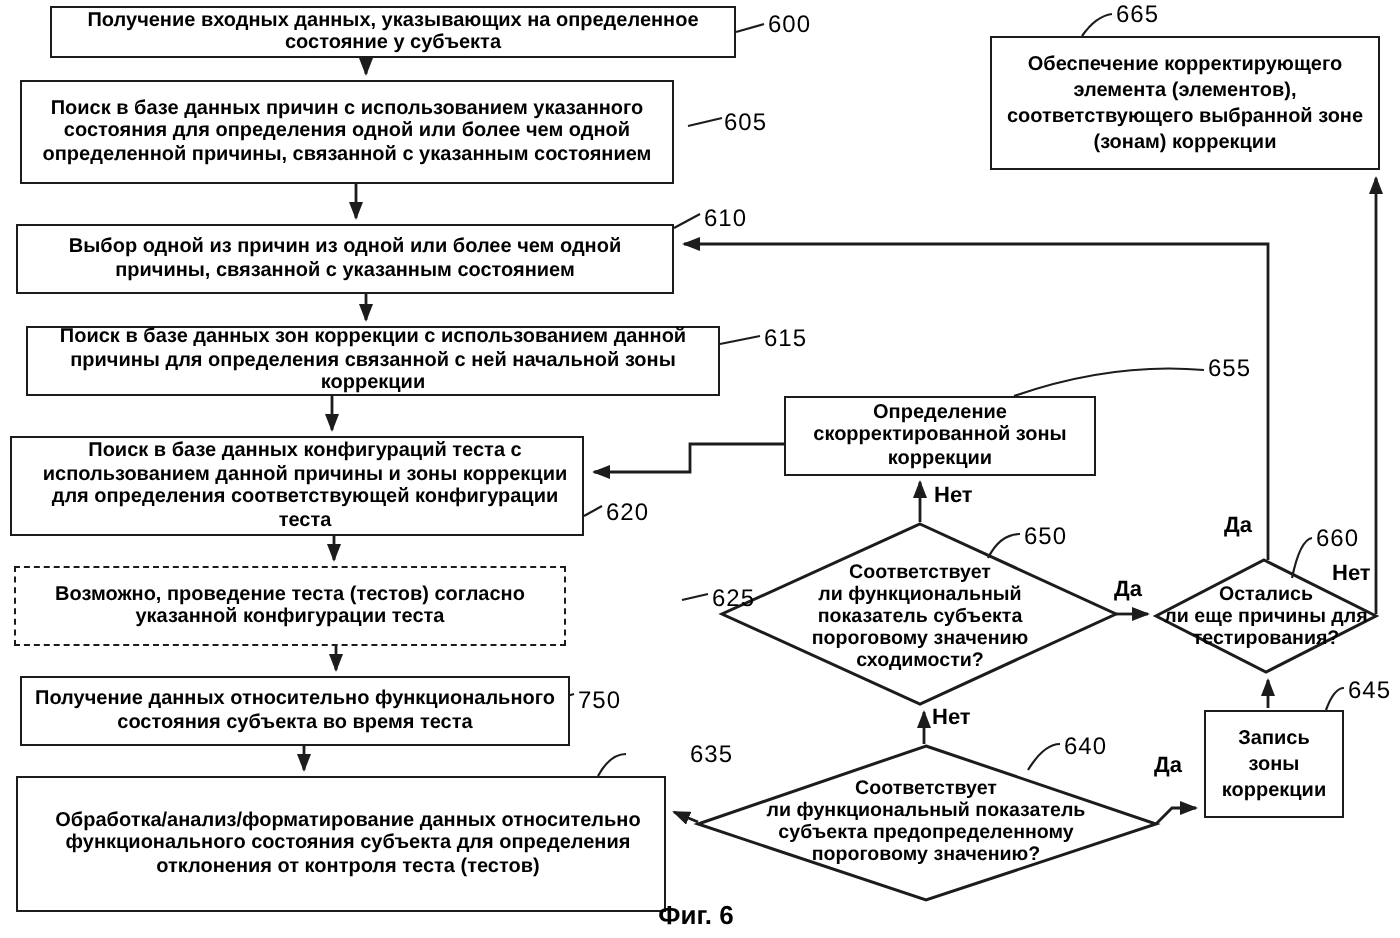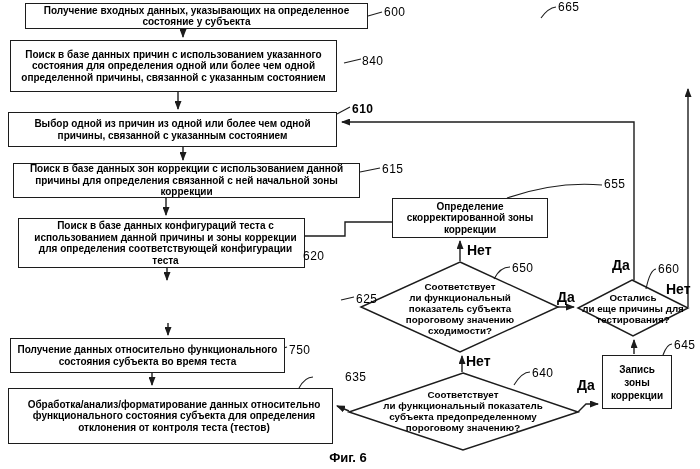--- a/index.html
+++ b/index.html
@@ -16,44 +16,44 @@
     white-space:pre-line; padding:1px 3px;
   }
   .box.dashed { border-style:dashed; }
   .dtext {
     position:absolute; z-index:1;
     display:flex; align-items:center; justify-content:center;
     text-align:center; font-size:9.8px; font-weight:bold; line-height:11px;
     white-space:pre-line;
   }
   .ref { position:absolute; z-index:2; font-size:12px; letter-spacing:0.5px; }
-  .elabel { position:absolute; z-index:2; font-size:14px; font-weight:bold; }
+  .elabel { position:absolute; z-index:2; font-size:11px; font-weight:bold; }
   .caption {
     position:absolute; z-index:2; left:320px; top:450px; width:56px;
     text-align:center; font-size:13px; font-weight:bold;
   }
   
   #b600 { left:25px;  top:3px;   width:343px; height:26px; }
   #b605 { left:10px;  top:40px;  width:327px; height:52px; }
   #b610 { left:8px;   top:112px; width:329px; height:35px; }
   #b615 { left:13px;  top:163px; width:347px; height:35px; }
-  #b620 { left:18px;   top:218px; width:287px; height:50px;padding-left:11px; }
+  #b620 { left:5px;   top:218px; width:287px; height:50px;padding-left:11px; }
   #b625 { left:7px;   top:283px; width:276px; height:40px; }
   #b630 { left:10px;  top:338px; width:275px; height:35px; }
-  #b635 { left:8px;   top:388px; width:325px; height:56px;padding-left:10px; }
+  #b635 { left:8px;   top:388px; width:325px; height:68px;padding-left:10px; }
   #b645 { left:602px; top:355px; width:70px;  height:54px; line-height:13px; }
   #b655 { left:392px; top:198px; width:156px; height:40px; }
   #b665 { left:495px; top:18px;  width:195px; height:67px; line-height:13px; }
   
   #t650 { left:370px; top:277px; width:180px; height:62px; }
   #t640 { left:363px; top:386px; width:200px; height:50px; }
   #t660 { left:570px; top:286px; width:126px; height:44px; }
   
   #r600 { left:384px; top:5px; }   #r605 { left:362px; top:54px; }
-  #r610 { left:352px; top:102px;font-weight:bold; } #r615 { left:382px; top:162px; }
+  #r610 { left:352px; top:102px; } #r615 { left:382px; top:162px; }
   #r620 { left:303px; top:249px; } #r625 { left:356px; top:292px; }
   #r630 { left:289px; top:343px; } #r635 { left:315px; top:370px;margin-left:30px; }
   #r640 { left:532px; top:366px; } #r645 { left:674px; top:338px; }
   #r650 { left:512px; top:261px; } #r655 { left:604px; top:177px; }
   #r660 { left:658px; top:262px; } #r665 { left:558px; top:0px; }
   
   #l-yes-650 { left:557px; top:289px; }
   #l-no-650  { left:467px; top:242px; }
   #l-no-640  { left:466px; top:353px; }
   #l-yes-640 { left:577px; top:377px; }
@@ -122,47 +122,53 @@
 определенной причины, связанной с указанным состоянием</div>
   <div class="box" id="b610">Выбор одной из причин из одной или более чем одной
 причины, связанной с указанным состоянием</div>
   <div class="box" id="b615">Поиск в базе данных зон коррекции с использованием данной
 причины для определения связанной с ней начальной зоны
 коррекции</div>
   <div class="box" id="b620">Поиск в базе данных конфигураций теста с
 использованием данной причины и зоны коррекции
 для определения соответствующей конфигурации
 теста</div>
+  <div class="box dashed" id="b625">Возможно, проведение теста (тестов) согласно
+указанной конфигурации теста</div>
   <div class="box" id="b630">Получение данных относительно функционального
 состояния субъекта во время теста</div>
   <div class="box" id="b635">Обработка/анализ/форматирование данных относительно
 функционального состояния субъекта для определения
 отклонения от контроля теста (тестов)</div>
   <div class="box" id="b645">Запись
 зоны
 коррекции</div>
   <div class="box" id="b655">Определение
 скорректированной зоны
 коррекции</div>
+  <div class="box" id="b665">Обеспечение корректирующего
+элемента (элементов),
+соответствующего выбранной зоне
+(зонам) коррекции</div>
 
   <div class="dtext" id="t650">Соответствует
 ли функциональный
 показатель субъекта
 пороговому значению
 сходимости?</div>
   <div class="dtext" id="t640">Соответствует
 ли функциональный показатель
 субъекта предопределенному
 пороговому значению?</div>
   <div class="dtext" id="t660">Остались
 ли еще причины для
 тестирования?</div>
 
   <div class="ref" id="r600">600</div>
-  <div class="ref" id="r605">840</div>
+  <div class="ref" id="r605">605</div>
   <div class="ref" id="r610">610</div>
   <div class="ref" id="r615">615</div>
   <div class="ref" id="r620">620</div>
   <div class="ref" id="r625">625</div>
   <div class="ref" id="r630">750</div>
   <div class="ref" id="r635">635</div>
   <div class="ref" id="r640">640</div>
   <div class="ref" id="r645">645</div>
   <div class="ref" id="r650">650</div>
   <div class="ref" id="r655">655</div>

